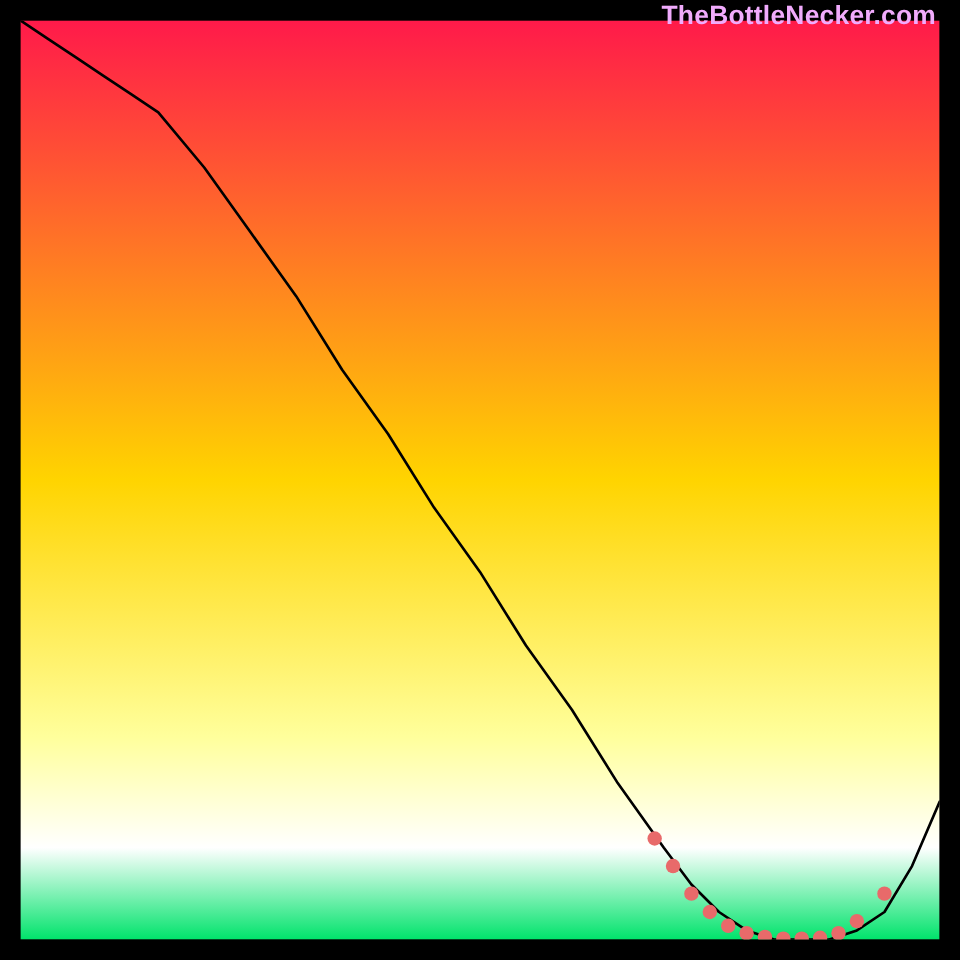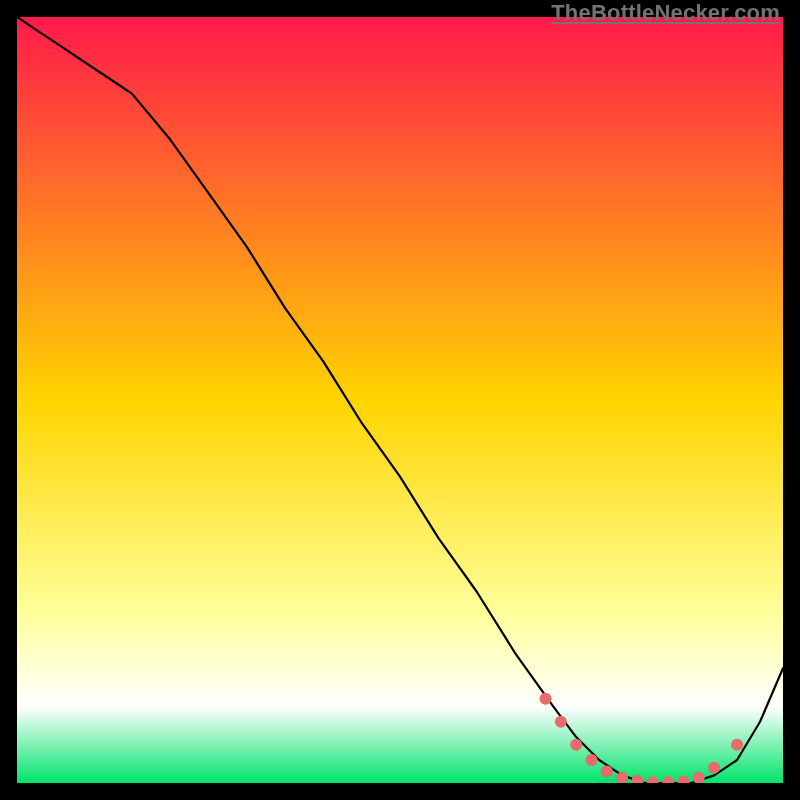--- a/index.html
+++ b/index.html
@@ -23,25 +23,24 @@
     position: absolute;
     left: 0;
     top: 0;
     width: 766px;
     height: 766px;
   }
   .watermark {
     position: absolute;
     top: 0;
     right: 20px;
-    color: #737373;
+    color: #f0abfc;
     font-size: 22px;
     font-weight: 600;
     letter-spacing: 0.2px;
-    text-decoration: underline;
   }
 </style>
 </head>
 <body>
 
 <div class="frame">
   <svg class="plot" viewBox="0 0 766 766" preserveAspectRatio="none">
     <defs>
       <linearGradient id="bg-grad" x1="0" y1="0" x2="0" y2="1">
         <stop id="g0" offset="0%" stop-color="#ff1a4a"></stop>

